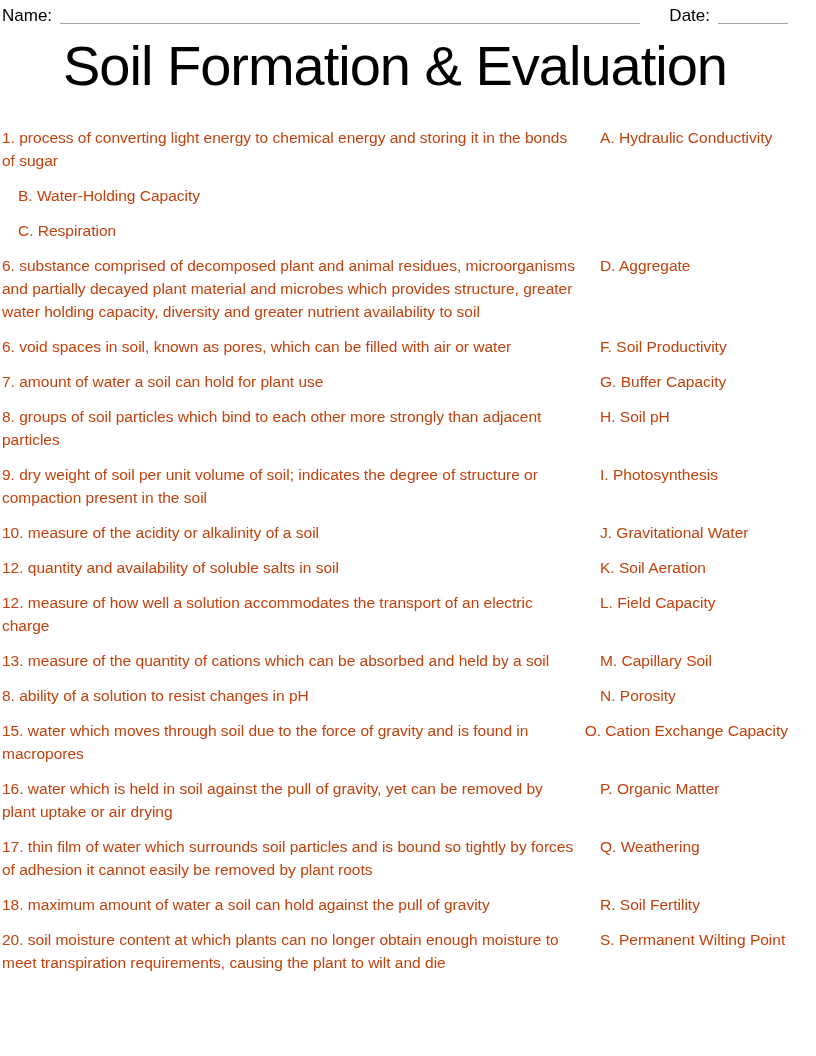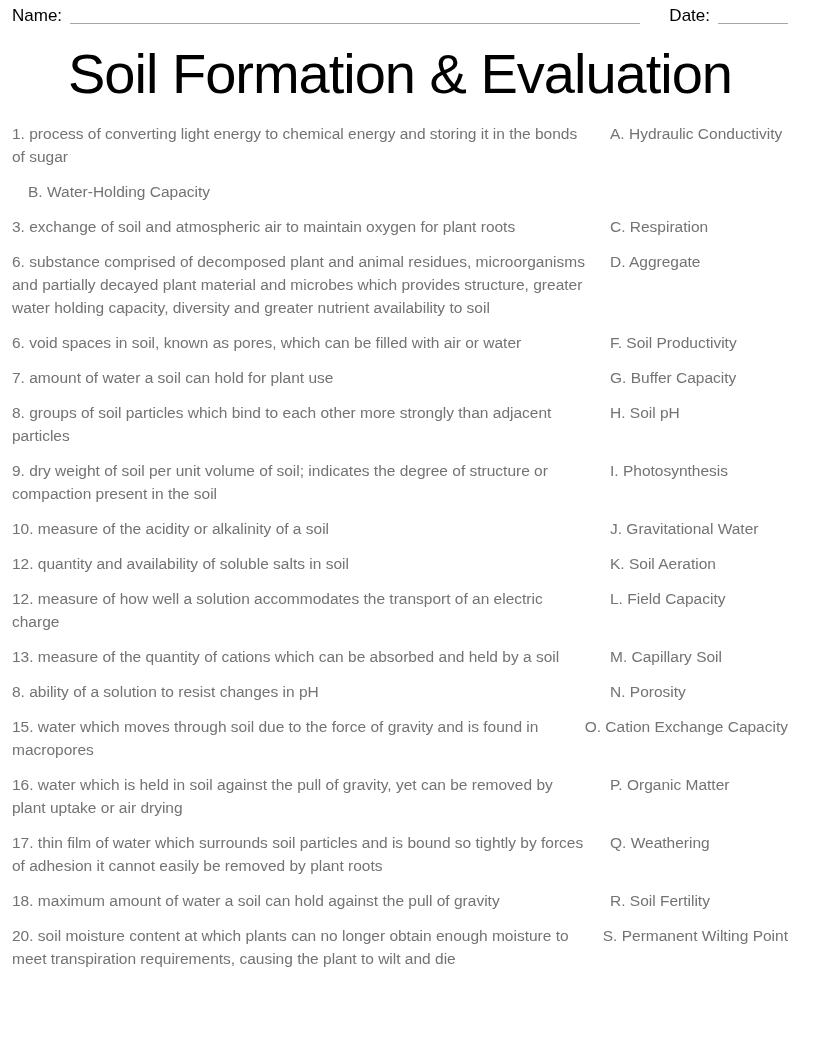--- a/index.html
+++ b/index.html
@@ -6,21 +6,21 @@
   html, body { margin: 0; padding: 0; }
   body {
     width: 816px;
     height: 1056px;
     overflow: hidden;
     background: #ffffff;
   }
   .page {
     width: 816px;
     height: 1056px;
-    padding: 4px 28px 0 12px;
+    padding: 4px 28px 0 2px;
   }
   
   .header-row {
     display: flex;
     align-items: flex-end;
     font-family: "Liberation Sans", sans-serif;
     font-size: 17px;
     color: #000000;
     height: 22px;
   }
@@ -34,30 +34,30 @@
   .date-label { margin-left: 29px; }
   .date-blank { width: 70px; }
   
   .title {
     font-family: "Liberation Sans", sans-serif;
     font-size: 56px;
     font-weight: 500;
     letter-spacing: -1px;
     color: #000000;
     text-align: center;
-    margin: 16px 0 0 0;
+    margin: 8px 0 0 0;
     line-height: 1.15;
   }
   
   .rows {
-    margin-top: 16px;
+    margin-top: 28px;
     font-family: "Liberation Sans", sans-serif;
     font-size: 15.5px;
     line-height: 23px;
-    color: #737373;
+    color: #c2410c;
   }
   .row {
     display: flex;
     align-items: flex-start;
     margin-bottom: 12px;
   }
   .question {
     width: 582px;
     margin: 0;
     padding-right: 8px;
@@ -87,21 +87,20 @@
   <div class="row">
     <p class="question">1. process of converting light energy to chemical energy and storing it in the bonds of sugar</p>
     <p class="answer">A. Hydraulic Conductivity</p>
   </div>
 
   <div class="row">
     <p class="answer">B. Water-Holding Capacity</p>
   </div>
 
   <div class="row">
-    <p class="question">3. exchange of soil and atmospheric air to maintain oxygen for plant roots</p>
     <p class="answer">C. Respiration</p>
   </div>
 
   <div class="row">
     <p class="question">6. substance comprised of decomposed plant and animal residues, microorganisms and partially decayed plant material and microbes which provides structure, greater water holding capacity, diversity and greater nutrient availability to soil</p>
     <p class="answer">D. Aggregate</p>
   </div>
 
 
   <div class="row">

